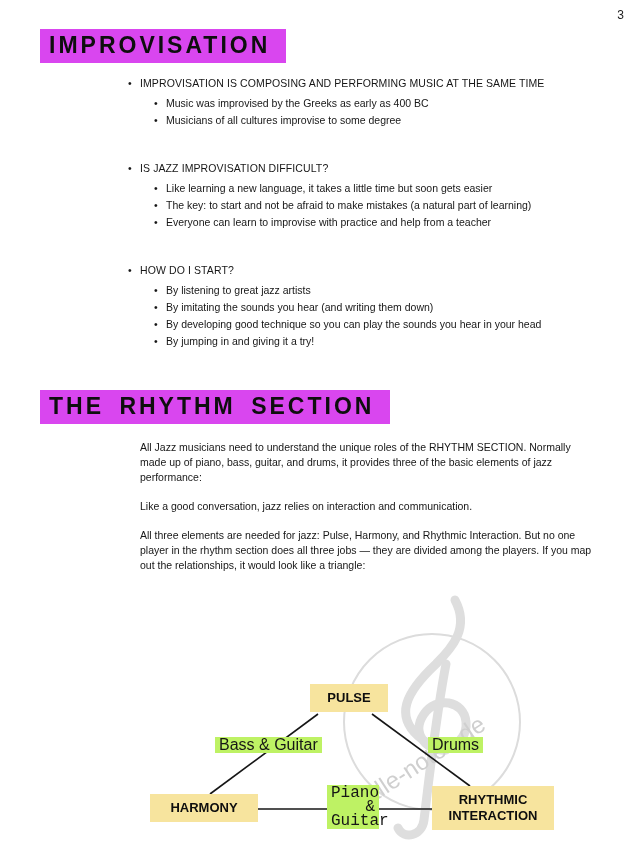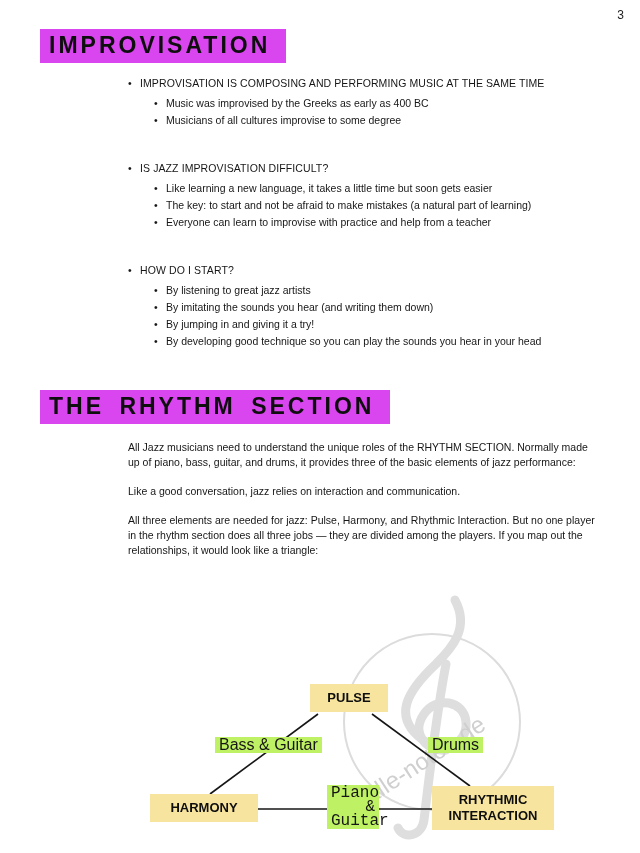--- a/index.html
+++ b/index.html
@@ -40,21 +40,21 @@
   }
   .b1::before { content:"•"; position:absolute; left:0; }
   .b2 {
     position:relative;
     font-size:10.5px; line-height:16px;
     margin:0 0 1px 26px; padding-left:12px;
   }
   .b2::before { content:"•"; position:absolute; left:0; }
 
   .section2-block { position:absolute; left:128px; top:440px; width:468px; }
-  .para { font-size:10.5px; line-height:15px; margin:0 0 14px 0; }
+  .para { font-size:10.5px; line-height:15px; margin:0 0 14px 12px; }
   .s2-bullets { margin:0 0 13px 12px; }
   .s2-bullets .b2 { margin-left:0; margin-bottom:1px; line-height:15px; }
 
   
   .watermark { position:absolute; left:0; top:0; z-index:1; pointer-events:none; }
 
   
   .diagram { position:absolute; left:0; top:659px; width:636px; height:200px; z-index:2; }
   .diagram svg.edges { position:absolute; left:0; top:0; }
   .node {
@@ -105,22 +105,22 @@
       <div class="b1">IS JAZZ IMPROVISATION DIFFICULT?</div>
       <div class="b2">Like learning a new language, it takes a little time but soon gets easier</div>
       <div class="b2">The key: to start and not be afraid to make mistakes (a natural part of learning)</div>
       <div class="b2">Everyone can learn to improvise with practice and help from a teacher</div>
     </div>
 
     <div class="bullet-group">
       <div class="b1">HOW DO I START?</div>
       <div class="b2">By listening to great jazz artists</div>
       <div class="b2">By imitating the sounds you hear (and writing them down)</div>
+      <div class="b2">By developing good technique so you can play the sounds you hear in your head</div>
       <div class="b2">By jumping in and giving it a try!</div>
-      <div class="b2">By developing good technique so you can play the sounds you hear in your head</div>
     </div>
 
   </div>
 
   <div class="hl-heading" id="heading-rhythm">THE RHYTHM SECTION</div>
 
   <div class="section2-block">
     <p class="para">All Jazz musicians need to understand the unique roles of the RHYTHM SECTION.  Normally made up of piano, bass, guitar, and drums, it provides three of the basic elements of jazz performance:</p>
     <p class="para">Like a good conversation, jazz relies on interaction and communication.</p>
     <p class="para">All three elements are needed for jazz:  Pulse, Harmony, and Rhythmic Interaction.  But no one player in the rhythm section does all three jobs — they are divided among the players.  If you map out the relationships, it would look like a triangle:</p>

